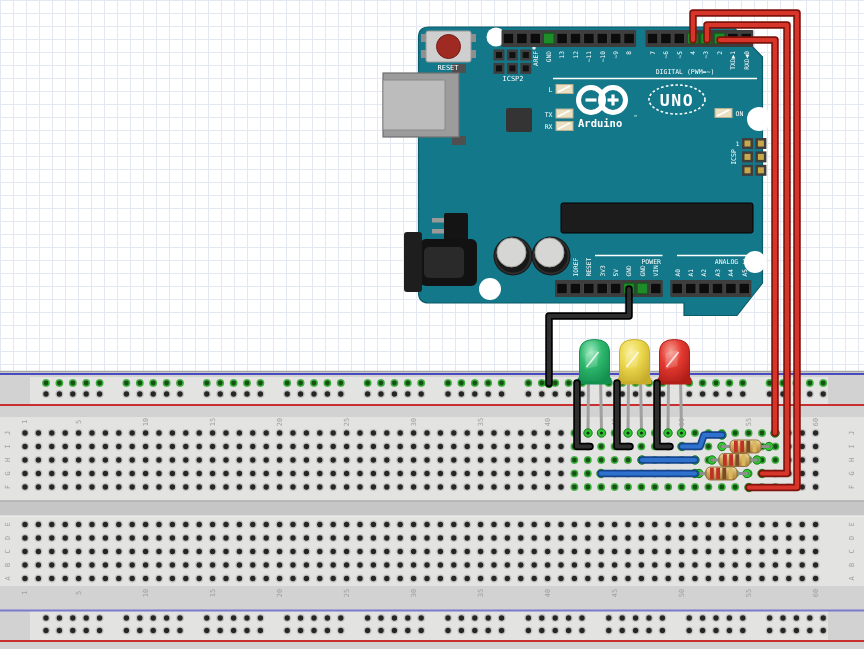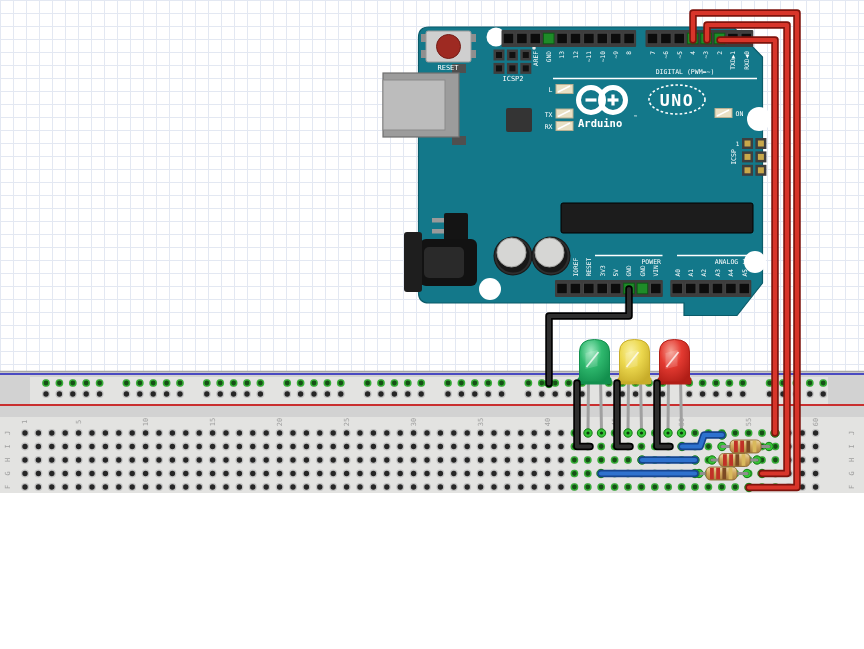--- a/index.html
+++ b/index.html
@@ -1,17 +1,17 @@
 <!DOCTYPE html>
 <html><head>
 <meta charset="utf-8">
 <style>
   html,body{margin:0;padding:0;background:#ffffff;}
   #canvas{
-    position:relative;width:864px;height:493px;overflow:hidden;
+    position:relative;width:864px;height:649px;overflow:hidden;
     background-color:#ffffff;
     background-image:
       linear-gradient(to right,#e3e8f2 1px,transparent 1px),
       linear-gradient(to bottom,#e3e8f2 1px,transparent 1px);
     background-size:13px 13px;
     font-family:"DejaVu Sans Mono","Liberation Mono",monospace;
   }
   svg{position:absolute;left:0;top:0;}
   text{user-select:none;}
 </style>

